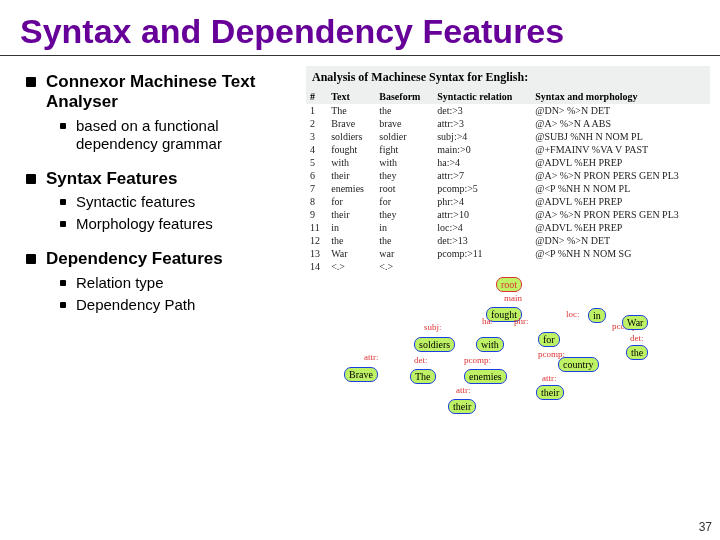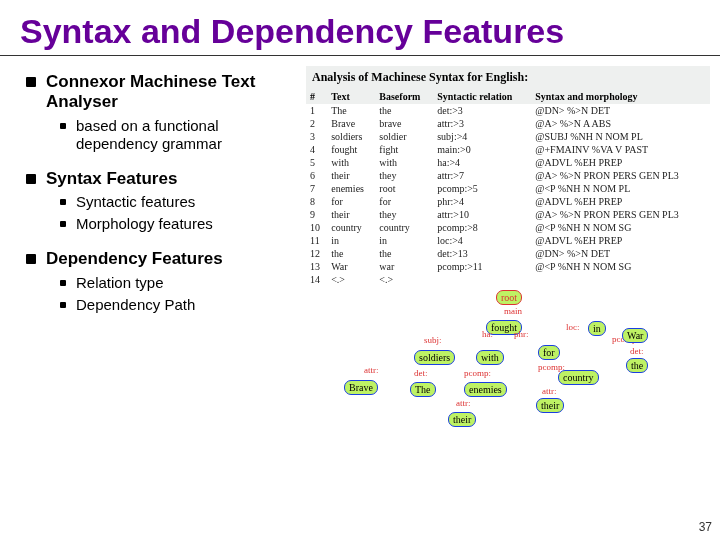--- a/index.html
+++ b/index.html
@@ -162,27 +162,20 @@
               <td>@ADVL %EH PREP</td>
             </tr>
             <tr>
               <td>9</td>
               <td>their</td>
               <td>they</td>
               <td>attr:&gt;10</td>
               <td>@A&gt; %&gt;N PRON PERS GEN PL3</td>
             </tr>
             <tr>
-              <td>10</td>
-              <td>country</td>
-              <td>country</td>
-              <td>pcomp:&gt;8</td>
-              <td>@&lt;P %NH N NOM SG</td>
-            </tr>
-            <tr>
               <td>11</td>
               <td>in</td>
               <td>in</td>
               <td>loc:&gt;4</td>
               <td>@ADVL %EH PREP</td>
             </tr>
             <tr>
               <td>12</td>
               <td>the</td>
               <td>the</td>

